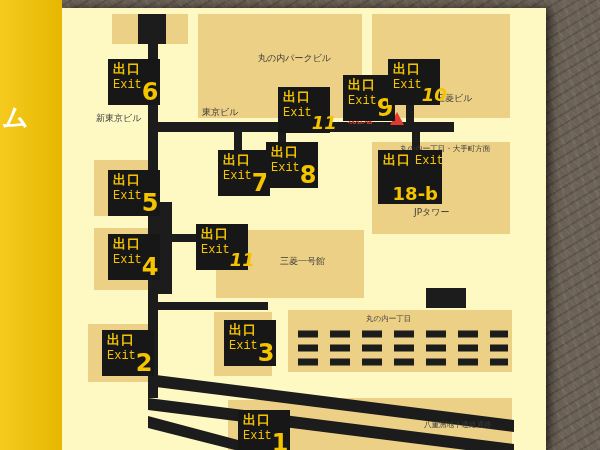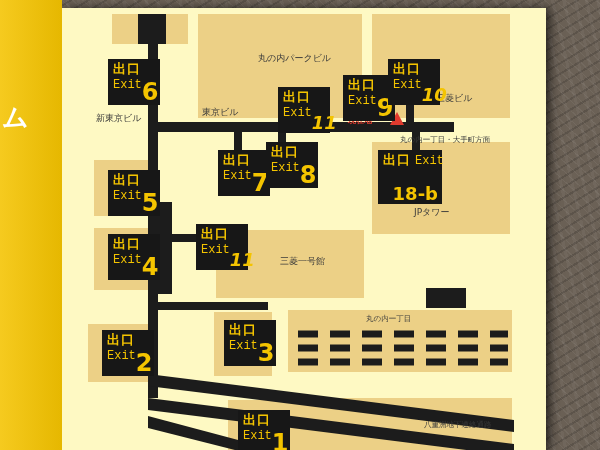--- a/index.html
+++ b/index.html
@@ -90,21 +90,21 @@
       </g>
 
       <polygon points="328,117 342,117 335,104" fill="#e03a2e"></polygon>
     </svg>
 
     <div class="mlabel" style="left:196px;top:44px">丸の内パークビル</div>
     <div class="mlabel" style="left:374px;top:84px">三菱ビル</div>
     <div class="mlabel" style="left:34px;top:104px">新東京ビル</div>
     <div class="mlabel" style="left:140px;top:98px">東京ビル</div>
     <div class="mlabel red" style="left:286px;top:107px">現在地</div>
-    <div class="mlabel small" style="left:338px;top:127px">丸の内一丁目・大手町方面</div>
+    <div class="mlabel small" style="left:338px;top:136px">丸の内一丁目・大手町方面</div>
     <div class="mlabel" style="left:352px;top:198px">JPタワー</div>
     <div class="mlabel" style="left:218px;top:247px">三菱一号館</div>
     <div class="mlabel small" style="left:304px;top:306px">丸の内一丁目</div>
     <div class="mlabel small" style="left:362px;top:412px">八重洲地下連絡通路</div>
 
     <div class="exit" style="left:46px;top:51px">
       <span class="col">
           <span class="kanji">出口</span>
           <span class="en">Exit</span>
         </span>

